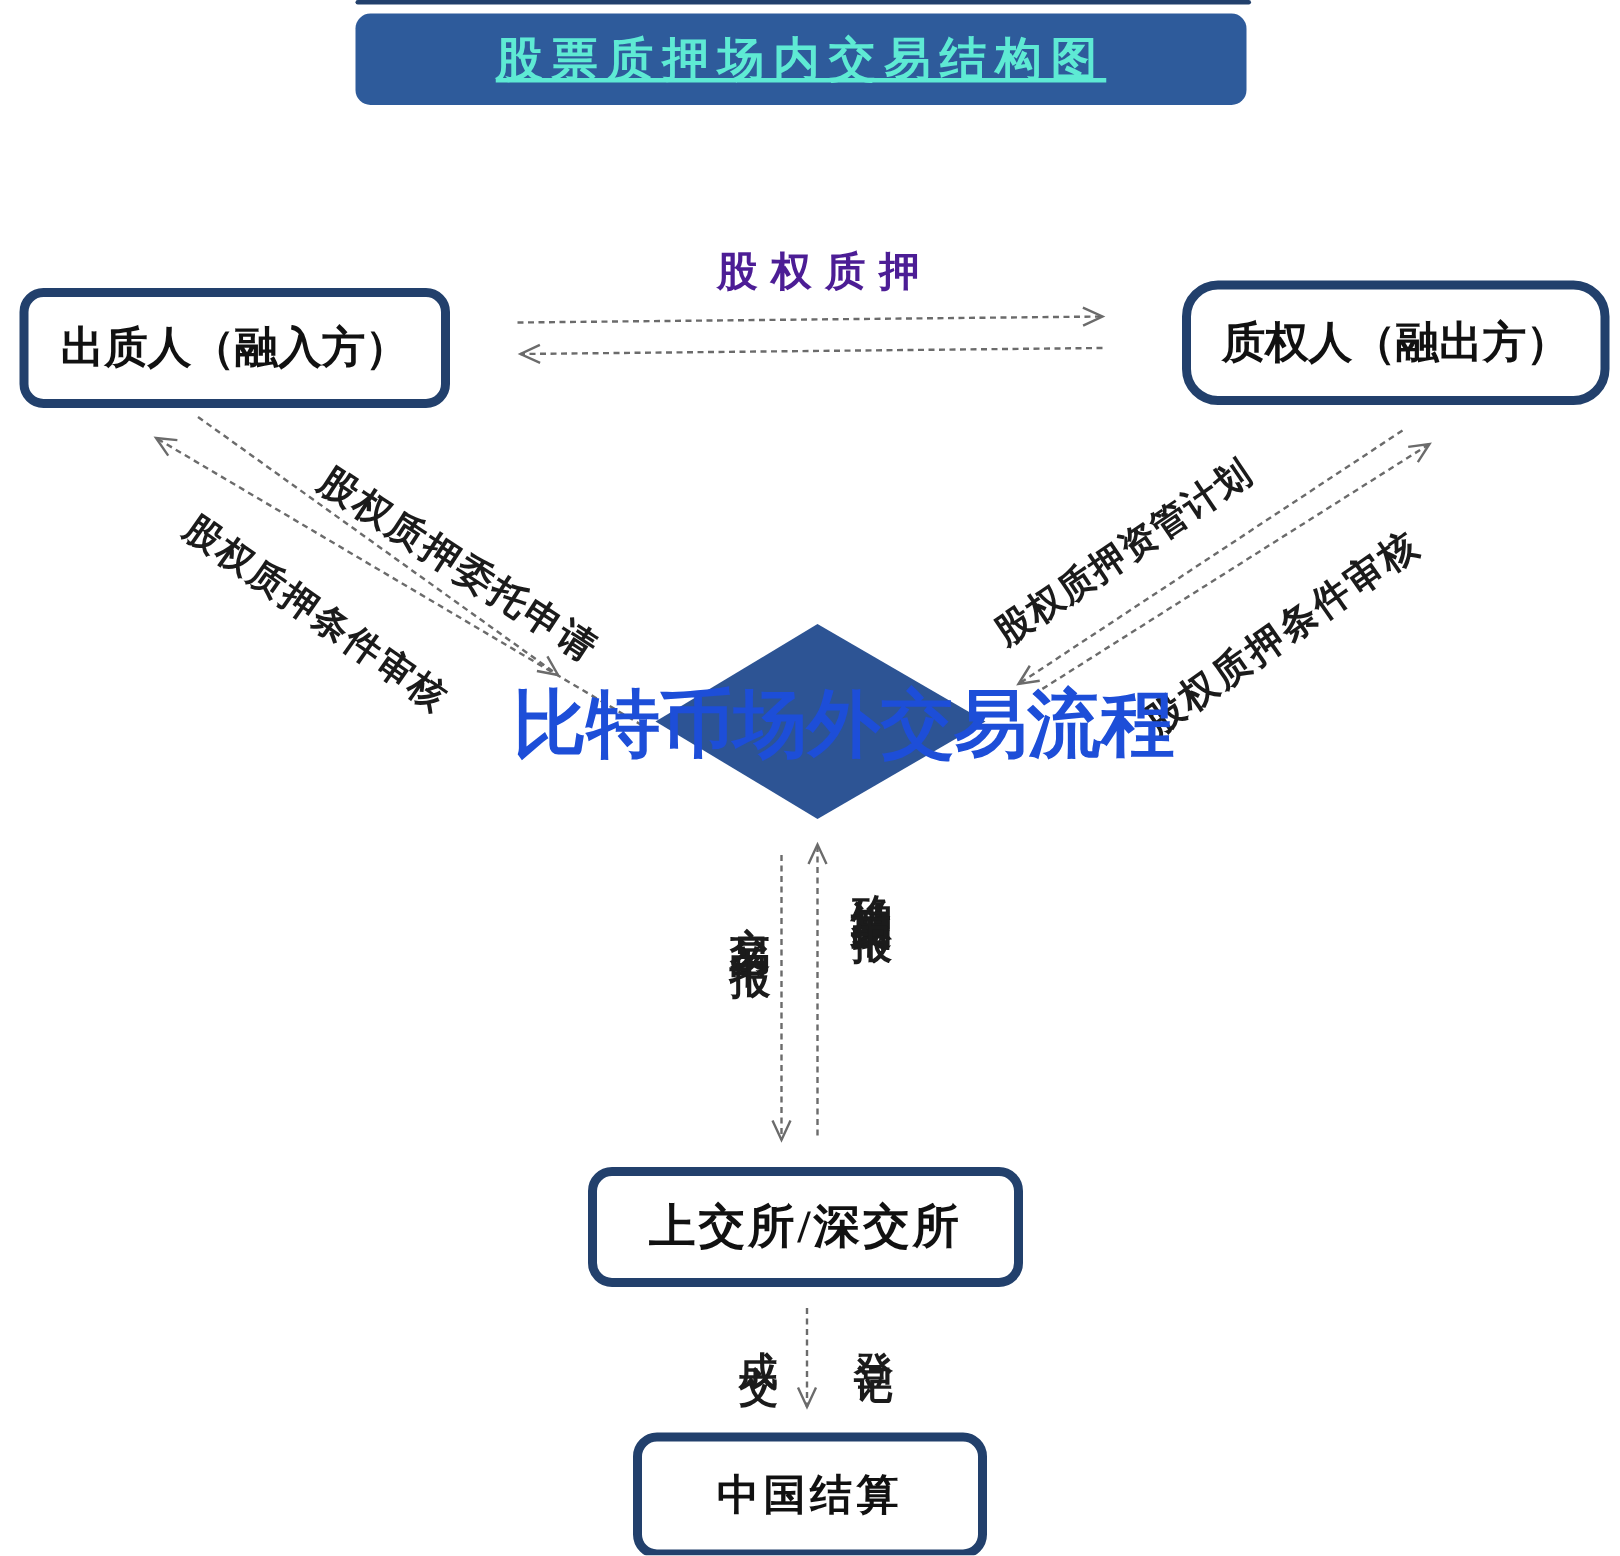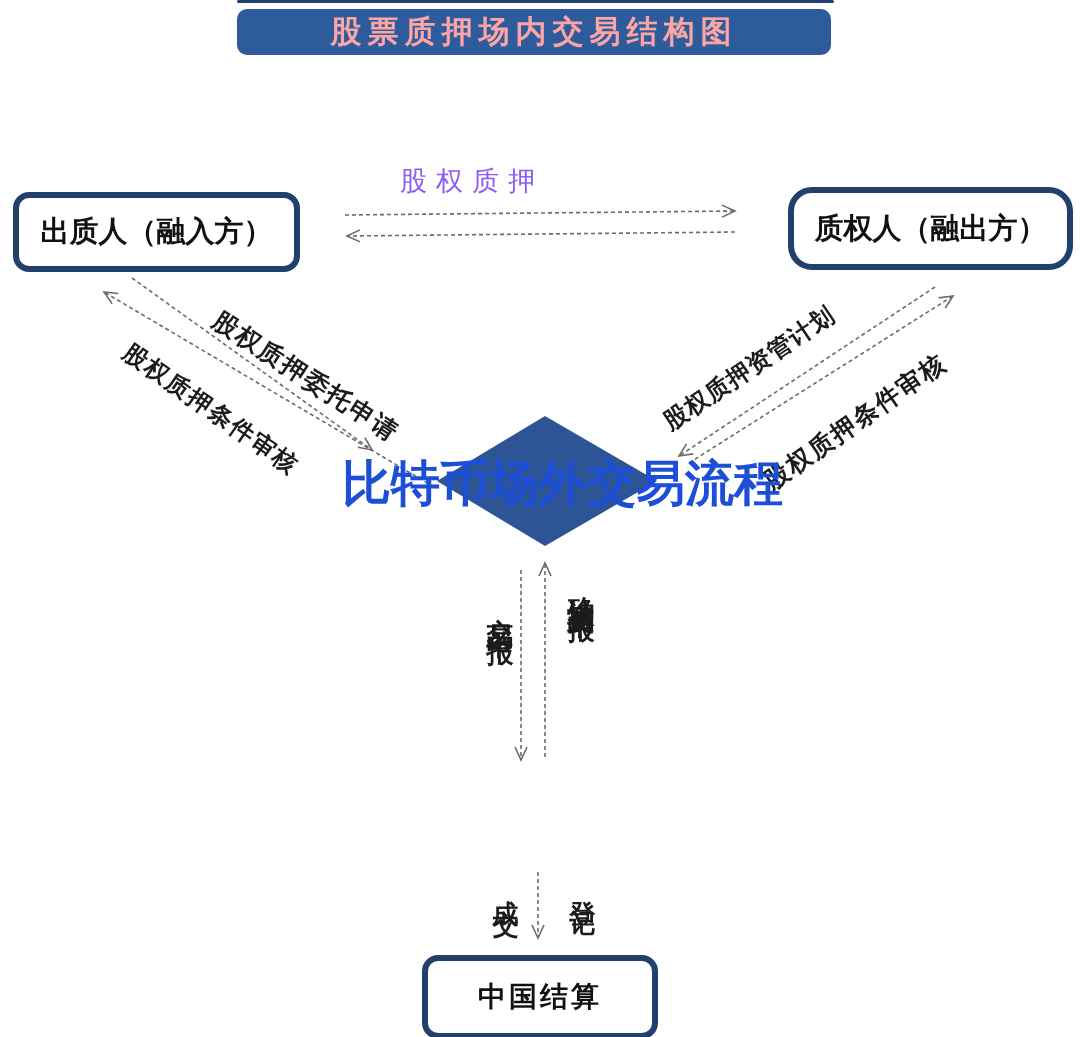--- a/index.html
+++ b/index.html
@@ -5,36 +5,36 @@
   html,body{margin:0;padding:0;background:#ffffff;}
   #stage{
     position:relative;width:1080px;height:1037px;background:#ffffff;overflow:hidden;
     font-family:"Liberation Serif", serif;
   }
   #arrow-layer{position:absolute;left:0;top:0;width:1080px;height:1037px;}
   .dash{stroke:#6b6b6b;stroke-width:1.6;fill:none;stroke-dasharray:4 3;}
 
   .topline{position:absolute;left:237px;top:0;width:597px;height:3px;background:#22406c;border-radius:3px;}
   .titlebar{
-    position:absolute;left:237px;top:9px;width:594px;height:46px;background:#2e5b9b;border-radius:10px;
-    display:flex;align-items:center;justify-content:center;color:#fca5a5;
-    font-size:31px;font-weight:bold;letter-spacing:6px;
+    position:absolute;left:237px;top:9px;width:594px;height:61px;background:#2e5b9b;border-radius:10px;
+    display:flex;align-items:center;justify-content:center;color:#5eead4;
+    font-size:31px;font-weight:bold;letter-spacing:6px;text-decoration:underline;
   }
   .node{
     position:absolute;background:#ffffff;border:6px solid #22406c;border-radius:16px;
     display:flex;align-items:center;justify-content:center;color:#111111;
     font-weight:bold;box-sizing:border-box;
   }
   #pledgor-box{left:13px;top:192px;width:287px;height:80px;font-size:29px;}
   #pledgee-box{left:788px;top:187px;width:285px;height:83px;font-size:29px;border-radius:24px;}
   #exchange-box{left:392px;top:778px;width:290px;height:80px;font-size:31px;letter-spacing:2px;}
   #clearing-box{left:422px;top:955px;width:236px;height:84px;font-size:28px;letter-spacing:3px;}
 
   .hlabel{
-    position:absolute;color:#8b5cf6;font-weight:400;white-space:nowrap;
+    position:absolute;color:#4c1d95;font-weight:700;text-align:center;white-space:nowrap;
   }
   #pledge-label{left:400px;top:163px;width:300px;font-size:27px;letter-spacing:9px;}
   #loan-label{left:400px;top:250px;width:300px;font-size:27px;letter-spacing:9px;}
 
   .diag{
     position:absolute;color:#1b1b1b;font-weight:600;text-align:center;white-space:nowrap;width:240px;
   }
   #entrust-label{left:186px;top:360px;font-size:25px;letter-spacing:2px;transform:rotate(33deg);}
   #review-left-label{left:91px;top:393px;font-size:24px;letter-spacing:2px;transform:rotate(35deg);}
   #asset-plan-label{left:629px;top:352px;font-size:24px;letter-spacing:1px;transform:rotate(-34deg);}
@@ -88,20 +88,23 @@
   <div class="titlebar">
     <span>股票质押场内交易结构图</span>
   </div>
 
   <div class="node" id="pledgor-box">
     <span>出质人（融入方）</span>
   </div>
   <div class="node" id="pledgee-box">
     <span>质权人（融出方）</span>
   </div>
+  <div class="node" id="exchange-box">
+    <span>上交所/深交所</span>
+  </div>
   <div class="node" id="clearing-box">
     <span>中国结算</span>
   </div>
 
   <div class="hlabel" id="pledge-label">股权质押</div>
 
   <div class="diag" id="entrust-label">股权质押委托申请</div>
   <div class="diag" id="review-left-label">股权质押条件审核</div>
   <div class="diag" id="asset-plan-label">股权质押资管计划</div>
   <div class="diag" id="review-right-label">股权质押条件审核</div>

